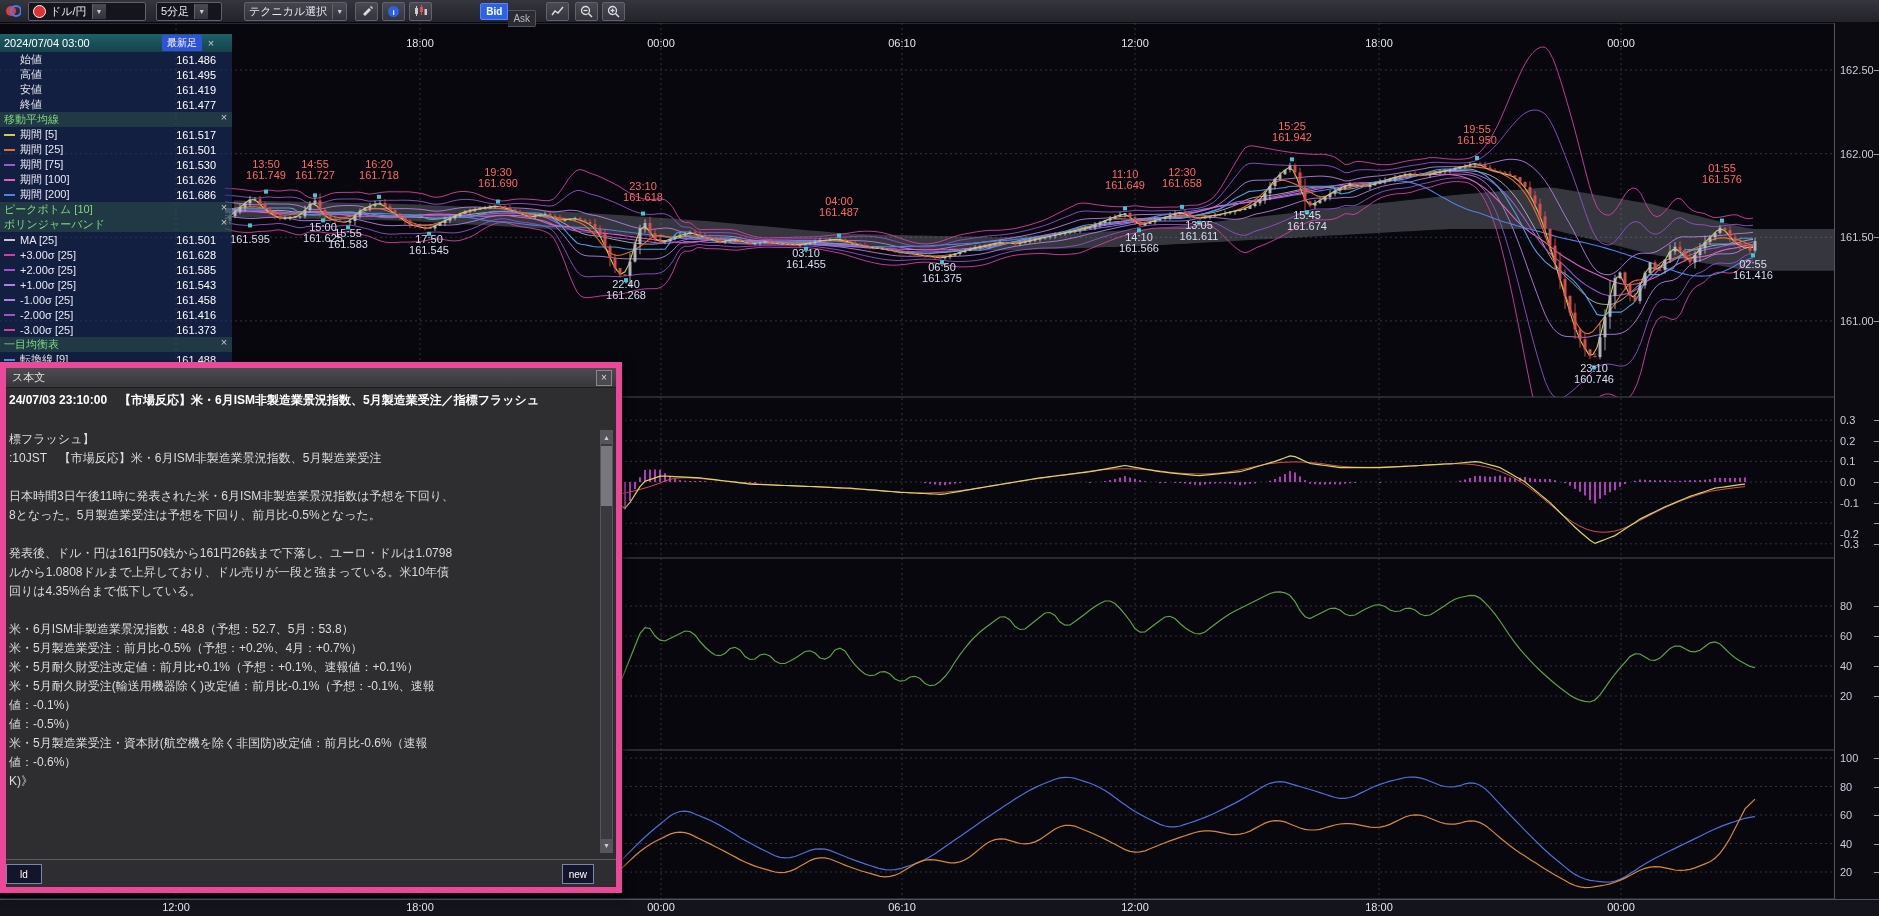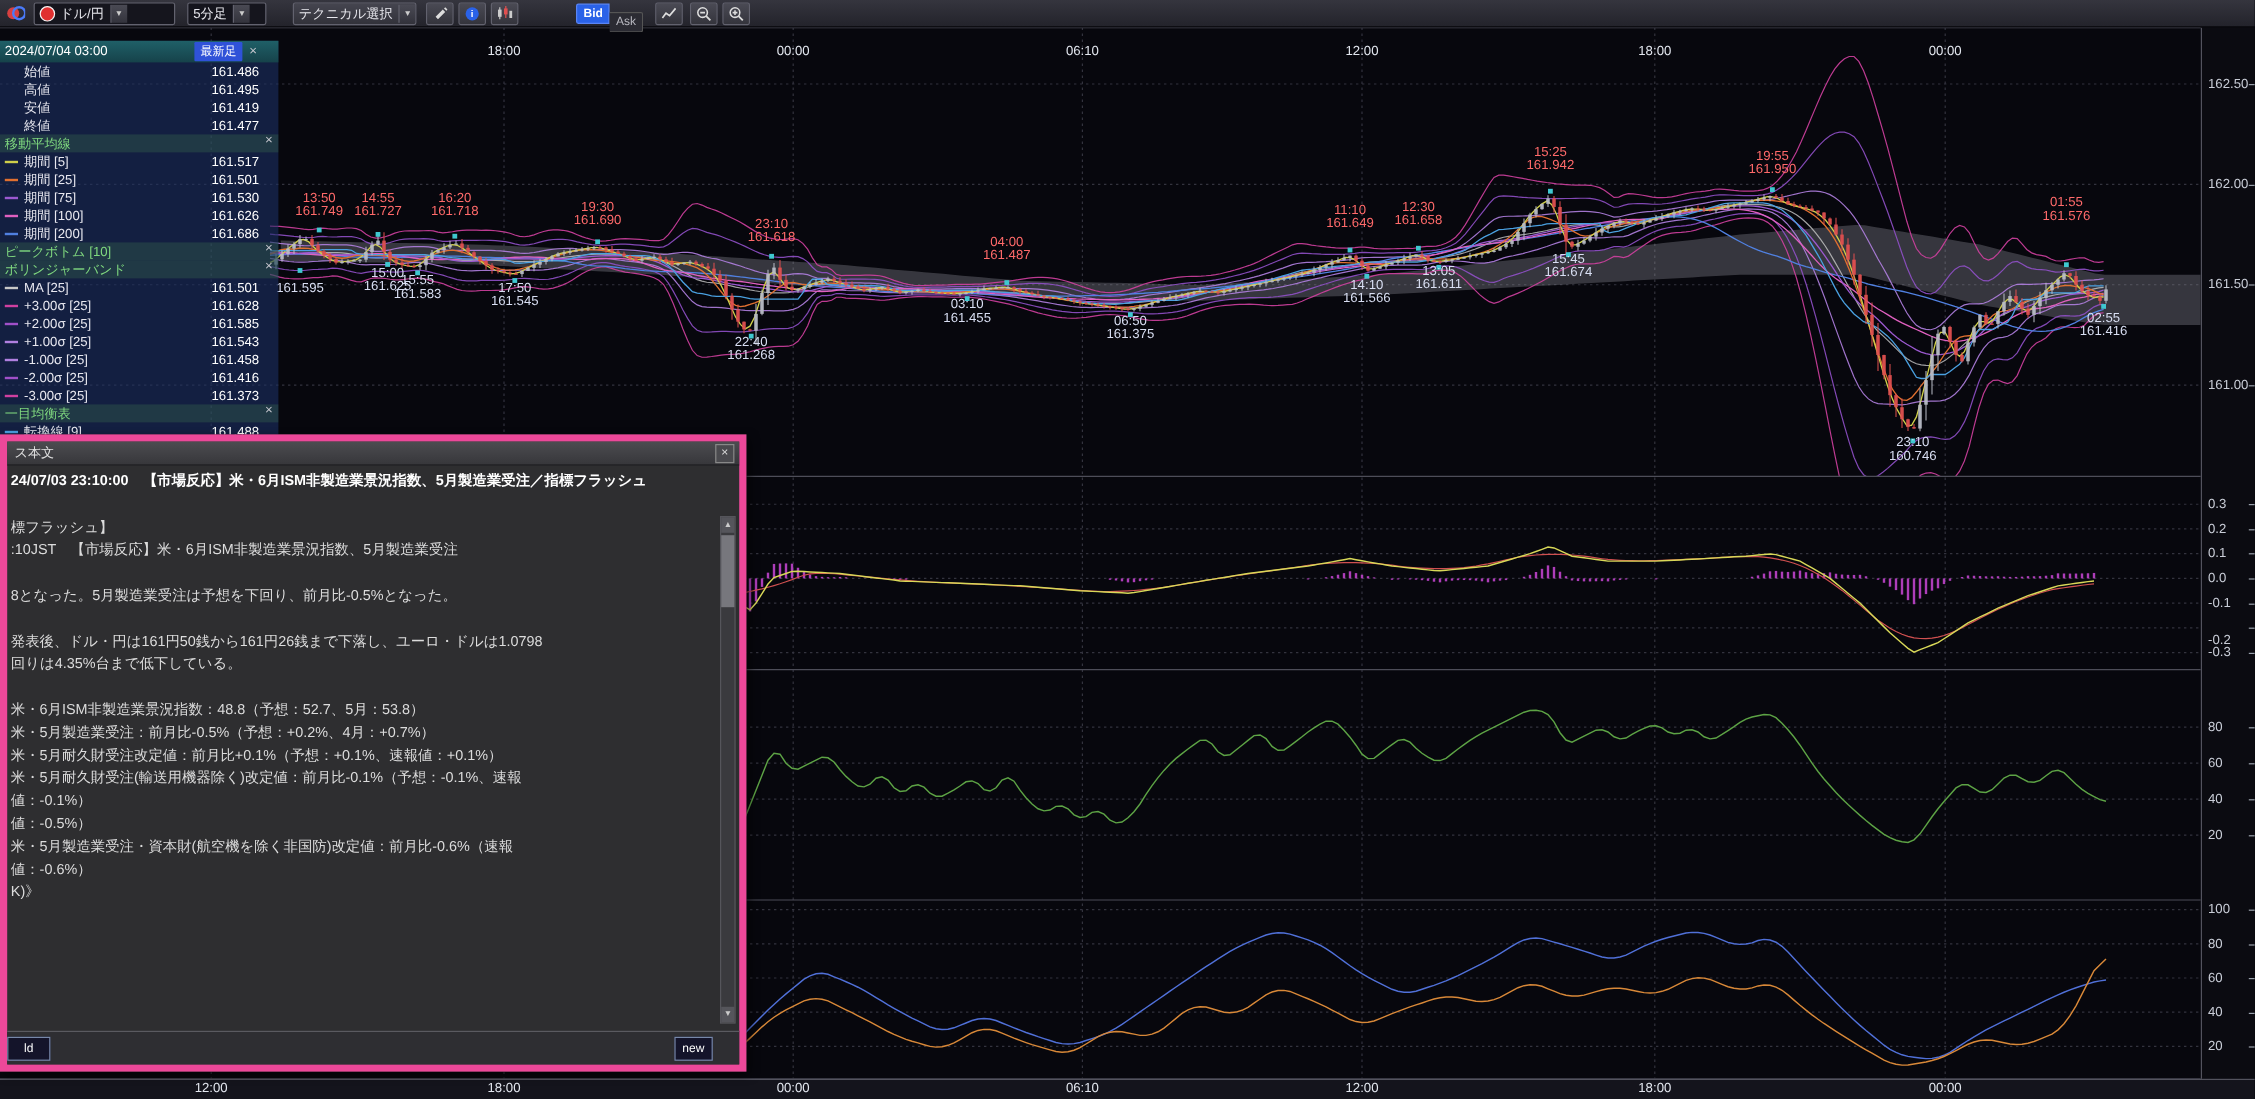--- a/index.html
+++ b/index.html
@@ -1241,23 +1241,25 @@
 <div id="news-window">
   <div class="nw-title">
     <span class="t">ス本文</span>
     <span class="nw-close">×</span>
   </div>
   <div class="nw-headline">24/07/03 23:10:00　【市場反応】米・6月ISM非製造業景況指数、5月製造業受注／指標フラッシュ</div>
   <div id="news-body">
       <div class="news-line">標フラッシュ】</div>
       <div class="news-line">:10JST　【市場反応】米・6月ISM非製造業景況指数、5月製造業受注</div>
       <div class="news-line">&nbsp;</div>
+      <div class="news-line">日本時間3日午後11時に発表された米・6月ISM非製造業景況指数は予想を下回り、</div>
       <div class="news-line">8となった。5月製造業受注は予想を下回り、前月比-0.5%となった。</div>
       <div class="news-line">&nbsp;</div>
       <div class="news-line">発表後、ドル・円は161円50銭から161円26銭まで下落し、ユーロ・ドルは1.0798</div>
+      <div class="news-line">ルから1.0808ドルまで上昇しており、ドル売りが一段と強まっている。米10年債</div>
       <div class="news-line">回りは4.35%台まで低下している。</div>
       <div class="news-line">&nbsp;</div>
       <div class="news-line">米・6月ISM非製造業景況指数：48.8（予想：52.7、5月：53.8）</div>
       <div class="news-line">米・5月製造業受注：前月比-0.5%（予想：+0.2%、4月：+0.7%）</div>
       <div class="news-line">米・5月耐久財受注改定値：前月比+0.1%（予想：+0.1%、速報値：+0.1%）</div>
       <div class="news-line">米・5月耐久財受注(輸送用機器除く)改定値：前月比-0.1%（予想：-0.1%、速報</div>
       <div class="news-line">値：-0.1%）</div>
       <div class="news-line">値：-0.5%）</div>
       <div class="news-line">米・5月製造業受注・資本財(航空機を除く非国防)改定値：前月比-0.6%（速報</div>
       <div class="news-line">値：-0.6%）</div>

